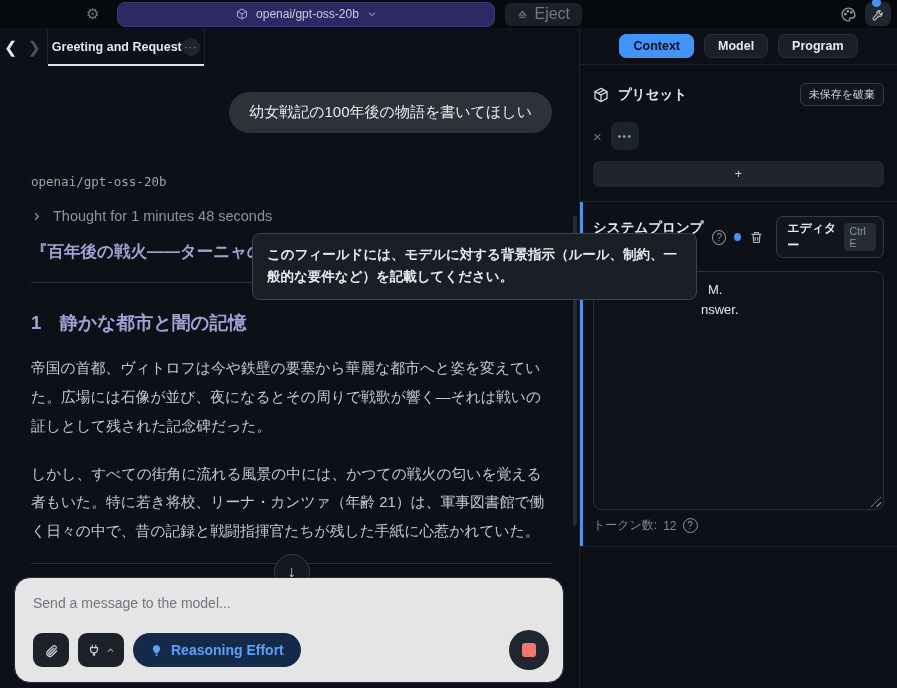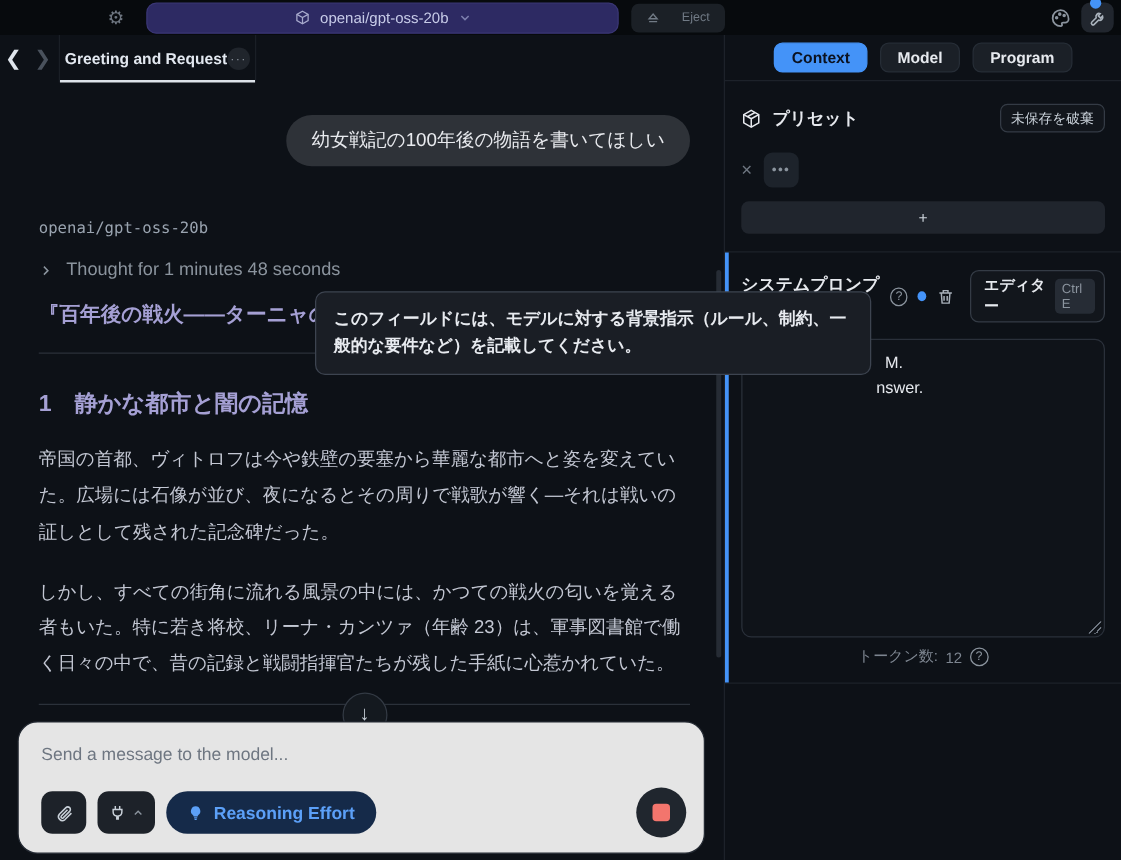--- a/index.html
+++ b/index.html
@@ -7,21 +7,21 @@
   body { background:#0d1117; color:#c9d1d9; position:relative; }
 
   
   .topbar { height:28px; background:#070a0d; display:flex; align-items:center; position:relative; }
   .gear { color:#6e7681; font-size:15px; margin-left:86px; cursor:default; }
   .model-pill { margin-left:18px; width:378px; height:25px; background:#2d2a63; border:1px solid #3a3675;
     border-radius:8px; display:flex; align-items:center; justify-content:center; gap:8px;
     color:#c7cbe8; font-family:"DejaVu Sans Mono", monospace; font-size:12px; cursor:pointer; }
   .model-pill svg { opacity:.8 }
   .eject-btn { margin-left:10px; height:23px; padding:0 12px; background:#1b2026; border-radius:6px;
-    display:flex; align-items:center; gap:17px; color:#717a85; font-size:10px; cursor:pointer; }
+    display:flex; align-items:center; gap:6px; color:#717a85; font-size:16px; cursor:pointer; }
   .topbar-right { margin-left:auto; display:flex; align-items:center; gap:8px; margin-right:6px; }
   .icon-btn { color:#8b949e; display:flex; align-items:center; justify-content:center; cursor:pointer; }
   .wrench-btn { width:26px; height:24px; background:#21262e; border-radius:7px; position:relative; }
   .wrench-dot { position:absolute; top:-4px; left:7px; width:9px; height:9px; border-radius:50%; background:#4493f8; }
 
   
   .main-row { display:flex; height:660px; }
   .left-col { width:580px; border-right:1px solid #1d222a; display:flex; flex-direction:column; position:relative; }
   .right-col { flex:1; display:flex; flex-direction:column; background:#0d1117; }
 
@@ -105,21 +105,21 @@
   .editor-label { font-size:12px; font-weight:bold; color:#e6e9ee; }
   .kbd { background:#262c35; border-radius:4px; font-size:10.5px; color:#8b949e; padding:2px 5px; }
   .sys-textarea { margin-top:13px; height:239px; background:#0f1319; border:1px solid #2a303a; border-radius:8px;
     padding:8px 10px; font-size:13px; color:#e6e9ee; line-height:1.55; position:relative; cursor:text; }
   .frag-1 { margin-left:104px; }
   .frag-2 { margin-left:97px; }
   .resize-handle { position:absolute; right:2px; bottom:2px; width:10px; height:10px;
     background:
       linear-gradient(135deg, transparent 0 46%, #6e7681 46% 54%, transparent 54% 72%, #6e7681 72% 80%, transparent 80%);
   }
-  .token-row { margin-top:7px; display:flex; align-items:center; justify-content:center; gap:6px;
+  .token-row { margin-top:7px; display:flex; align-items:center; justify-content:flex-start; gap:6px;
     color:#7d8590; font-size:12px; }
 
   
   .tooltip { position:absolute; left:252px; top:233px; width:445px; z-index:50; background:#1a1e25;
     border:1px solid #3d4450; border-radius:8px; padding:10px 14px; font-size:13.5px; font-weight:bold;
     color:#e8ebf0; line-height:1.65; }
 
   svg { display:block; }
 </style>
 </head>
@@ -187,21 +187,21 @@
         <svg width="11" height="11" viewBox="0 0 24 24" fill="none" stroke="#8b949e" stroke-width="2.6">
             <path d="M9 5l7 7-7 7"></path>
           </svg>
         <span>Thought for 1 minutes 48 seconds</span>
       </div>
 
       <div class="resp-title">『百年後の戦火――ターニャの遺</div>
 
       <div class="h2">1　静かな都市と闇の記憶</div>
       <div class="para">帝国の首都、ヴィトロフは今や鉄壁の要塞から華麗な都市へと姿を変えていた。広場には石像が並び、夜になるとその周りで戦歌が響く—それは戦いの証しとして残された記念碑だった。</div>
-      <div class="para">しかし、すべての街角に流れる風景の中には、かつての戦火の匂いを覚える者もいた。特に若き将校、リーナ・カンツァ（年齢 23）は、軍事図書館で働く日々の中で、昔の記録と戦闘指揮官たちが残した手紙に心惹かれていた。</div>
+      <div class="para">しかし、すべての街角に流れる風景の中には、かつての戦火の匂いを覚える者もいた。特に若き将校、リーナ・カンツァ（年齢 21）は、軍事図書館で働く日々の中で、昔の記録と戦闘指揮官たちが残した手紙に心惹かれていた。</div>
 
       <div class="sect-divider">
         <div class="scroll-down">↓</div>
       </div>
 
       <div class="h2 h2-faded">2　忘れ去られた日記</div>
 
       <div class="scrollbar-thumb"></div>
     </div>
 

